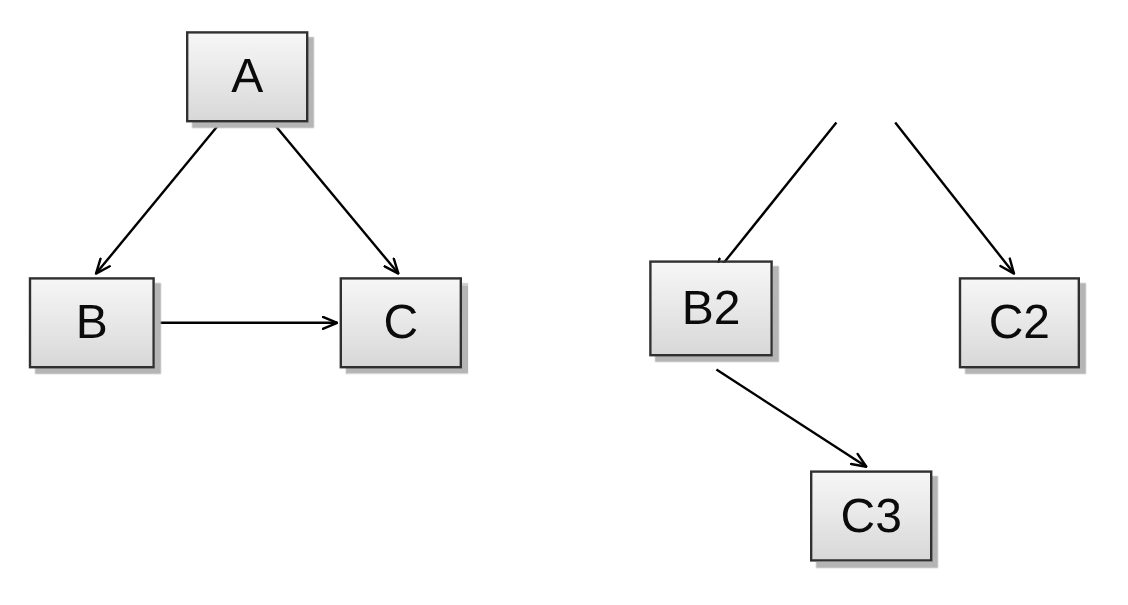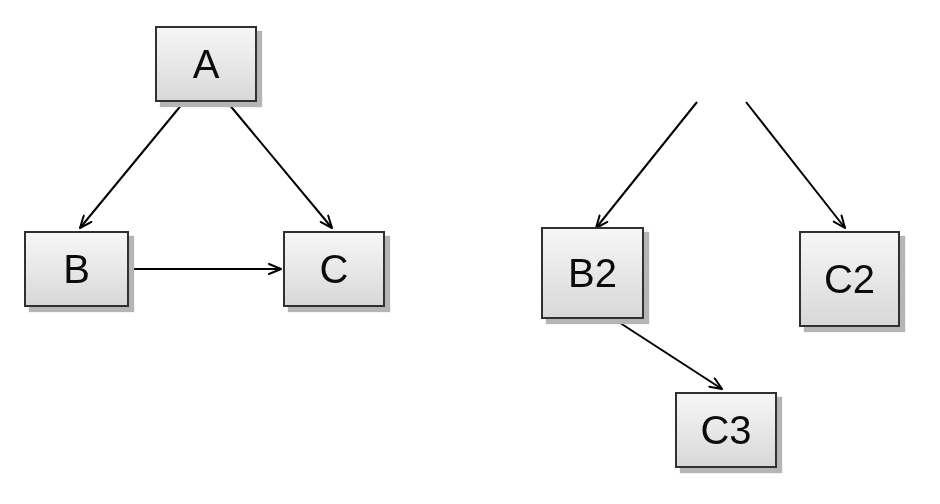--- a/index.html
+++ b/index.html
@@ -36,22 +36,22 @@
     font-size: 40px;
     line-height: 1;
     color: #0b0b0b;
     letter-spacing: 0px;
     user-select: none;
   }
   .node-a  { left: 155px; top:  26px; width: 102px; height: 76px; }
   .node-b  { left:  24px; top: 231px; width: 105px; height: 76px; }
   .node-c  { left: 283px; top: 231px; width: 102px; height: 76px; }
   .node-a2 { left: 669px; top:  25px; width: 101px; height: 76px; }
-  .node-b2 { left: 541px; top: 227px; width: 103px; height: 92px; }
-  .node-c2 { left: 799px; top: 231px; width: 101px; height: 96px; }
+  .node-b2 { left: 541px; top: 217px; width: 103px; height: 80px; }
+  .node-c2 { left: 799px; top: 231px; width: 101px; height: 76px; }
   .node-c3 { left: 675px; top: 392px; width: 102px; height: 76px; }
   .edge {
     stroke: #000000;
     stroke-width: 2;
     fill: none;
   }
 </style>
 </head>
 <body>
 

